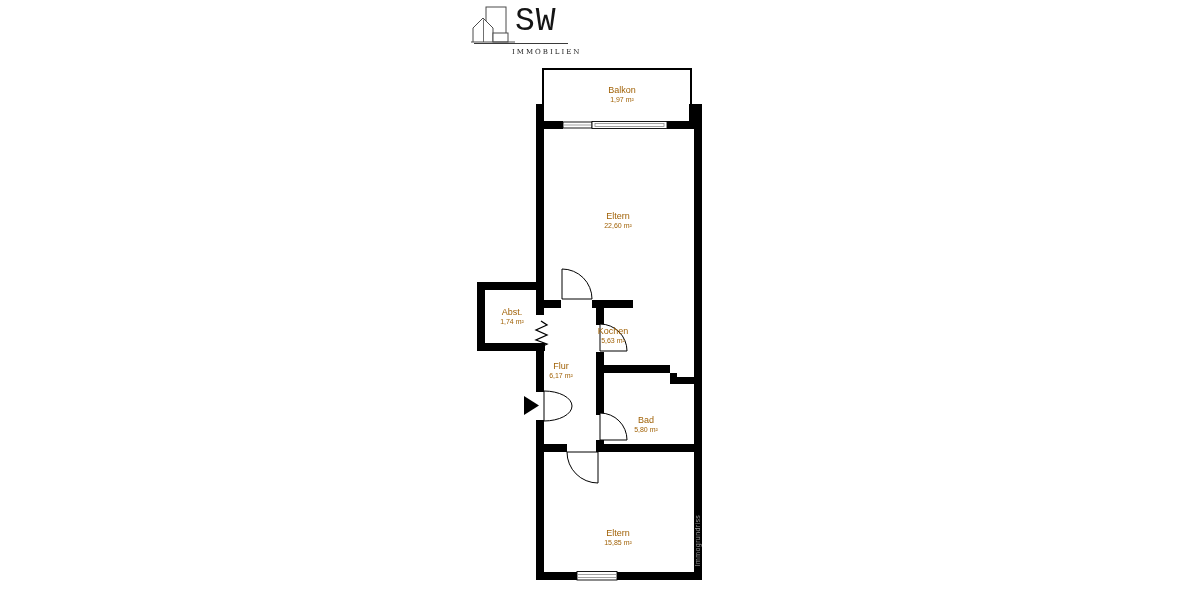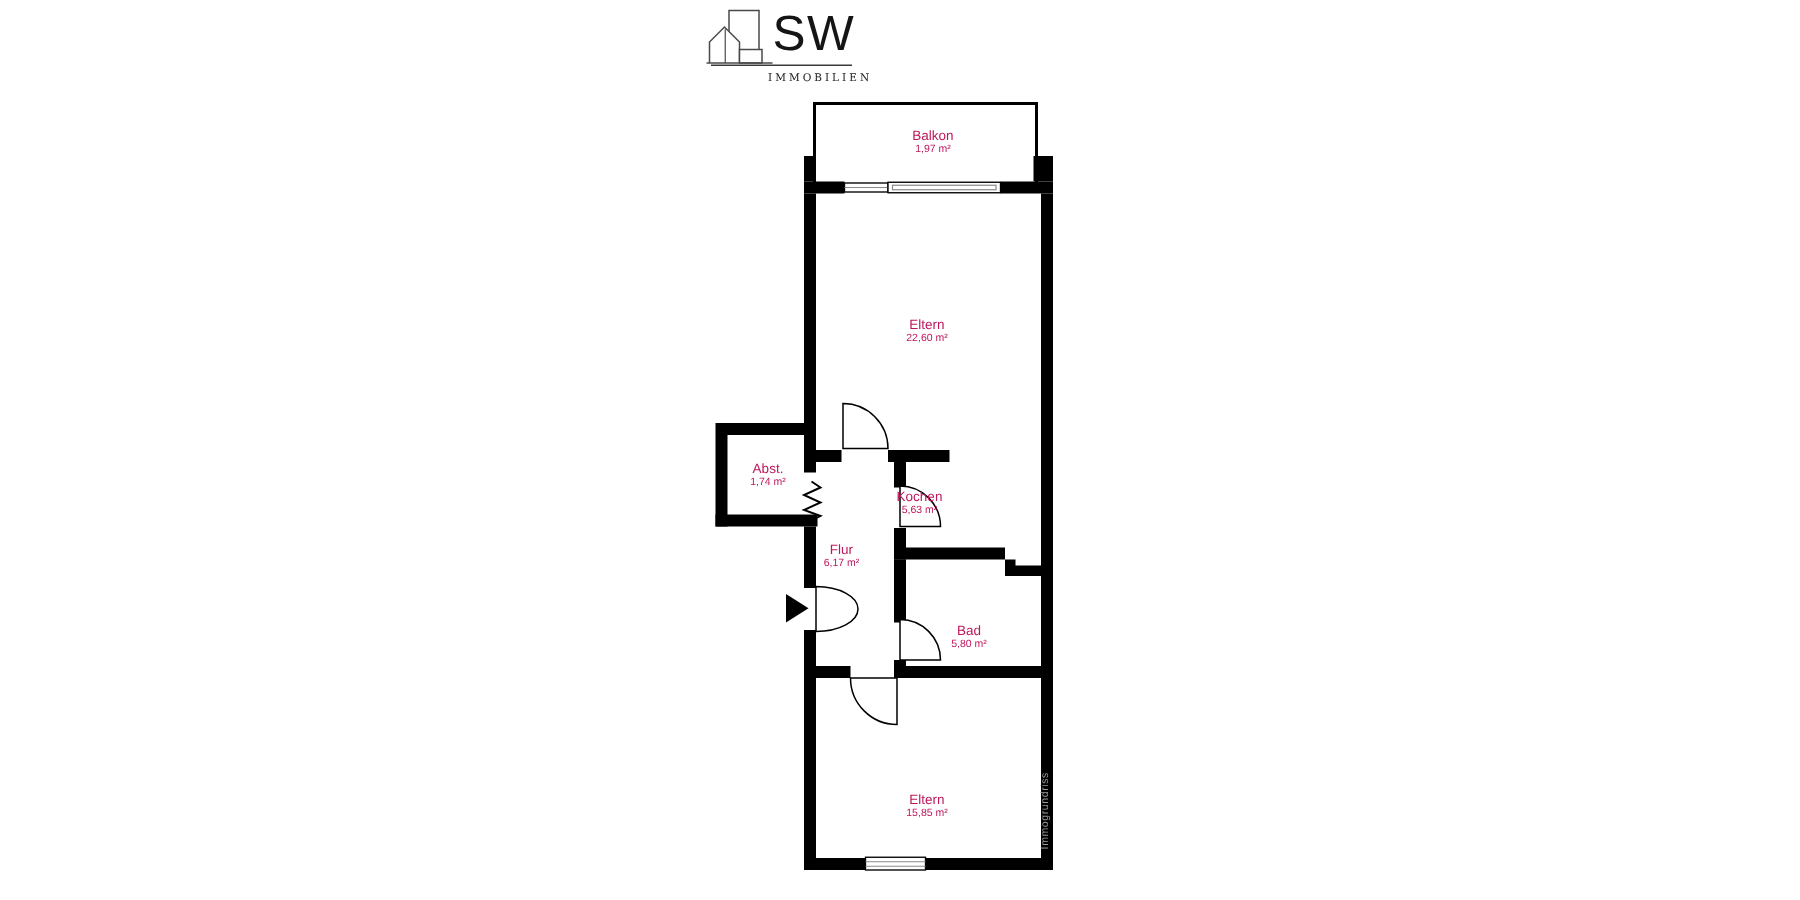--- a/index.html
+++ b/index.html
@@ -5,26 +5,26 @@
 <style>
   html,body{margin:0;padding:0;background:#ffffff;}
   .stage{position:relative;width:1200px;height:600px;background:#ffffff;overflow:hidden;
          font-family:"Liberation Sans", sans-serif;}
   svg{position:absolute;left:0;top:0;}
   .wall{fill:#000000;stroke:none;}
   .thin{fill:none;stroke:#000000;stroke-width:2;}
   .door{fill:#ffffff;stroke:#000000;stroke-width:1;}
   .winframe{fill:#ffffff;stroke:#000000;stroke-width:0.9;}
   .wininner{fill:none;stroke:#8a8a8a;stroke-width:0.8;}
-  .room-label{position:absolute;transform:translateX(-50%);text-align:center;color:#be185d;
+  .room-label{position:absolute;transform:translateX(-50%);text-align:center;color:#a16207;
               line-height:1.2;white-space:nowrap;}
   .rn{font-size:9px;}
   .ra{font-size:7px;}
   .logo{position:absolute;left:470px;top:4px;width:110px;height:58px;color:#151515;}
-  .logo-sw{position:absolute;left:45px;top:0px;font-family:Liberation Sans, sans-serif;
+  .logo-sw{position:absolute;left:45px;top:0px;font-family:Liberation Mono, monospace;
            font-size:33px;line-height:36px;letter-spacing:1px;color:#151515;}
   .logo-rule{position:absolute;left:4px;top:39px;width:94px;border-top:1.3px solid #3a3a3a;}
   .logo-sub{position:absolute;left:42px;top:44px;width:58px;text-align:center;
             font-family:"DejaVu Serif", serif;font-size:7px;letter-spacing:2px;color:#222222;}
   .watermark{position:absolute;left:662px;top:536px;width:70px;height:9px;
              transform:rotate(-90deg);font-size:7px;letter-spacing:0.4px;color:#999999;
              text-align:center;line-height:9px;}
 </style>
 </head>
 <body>

